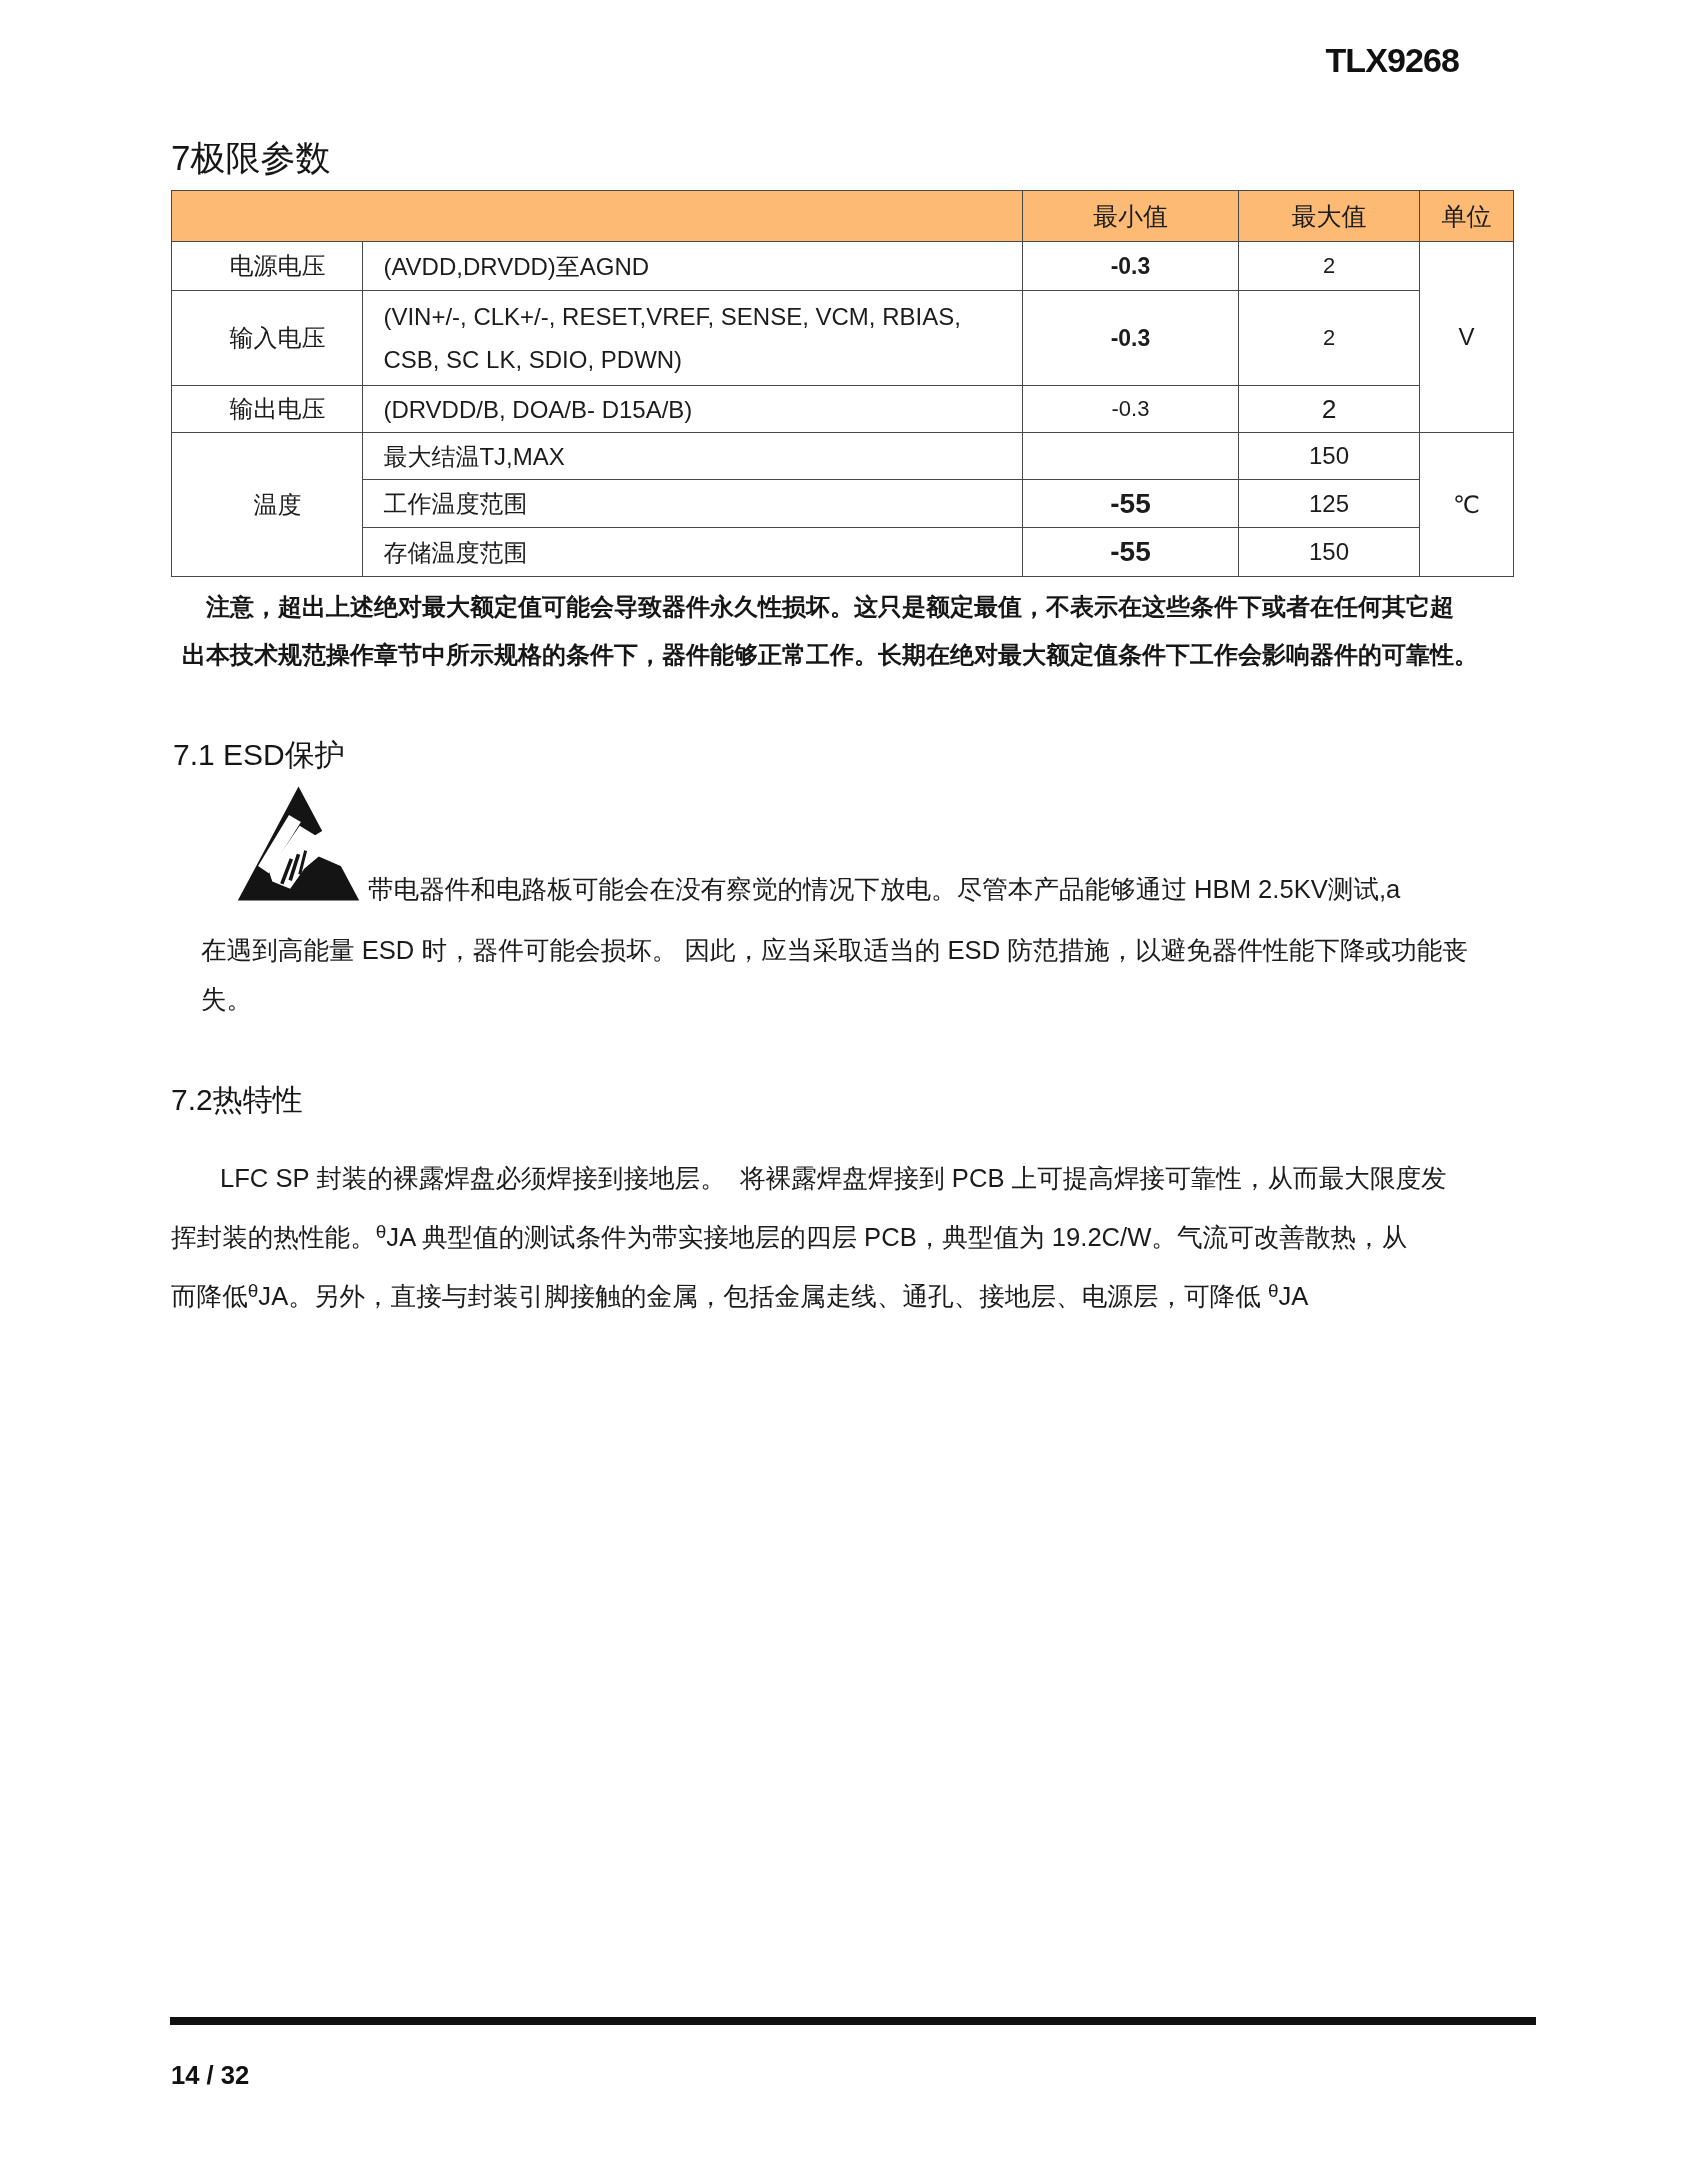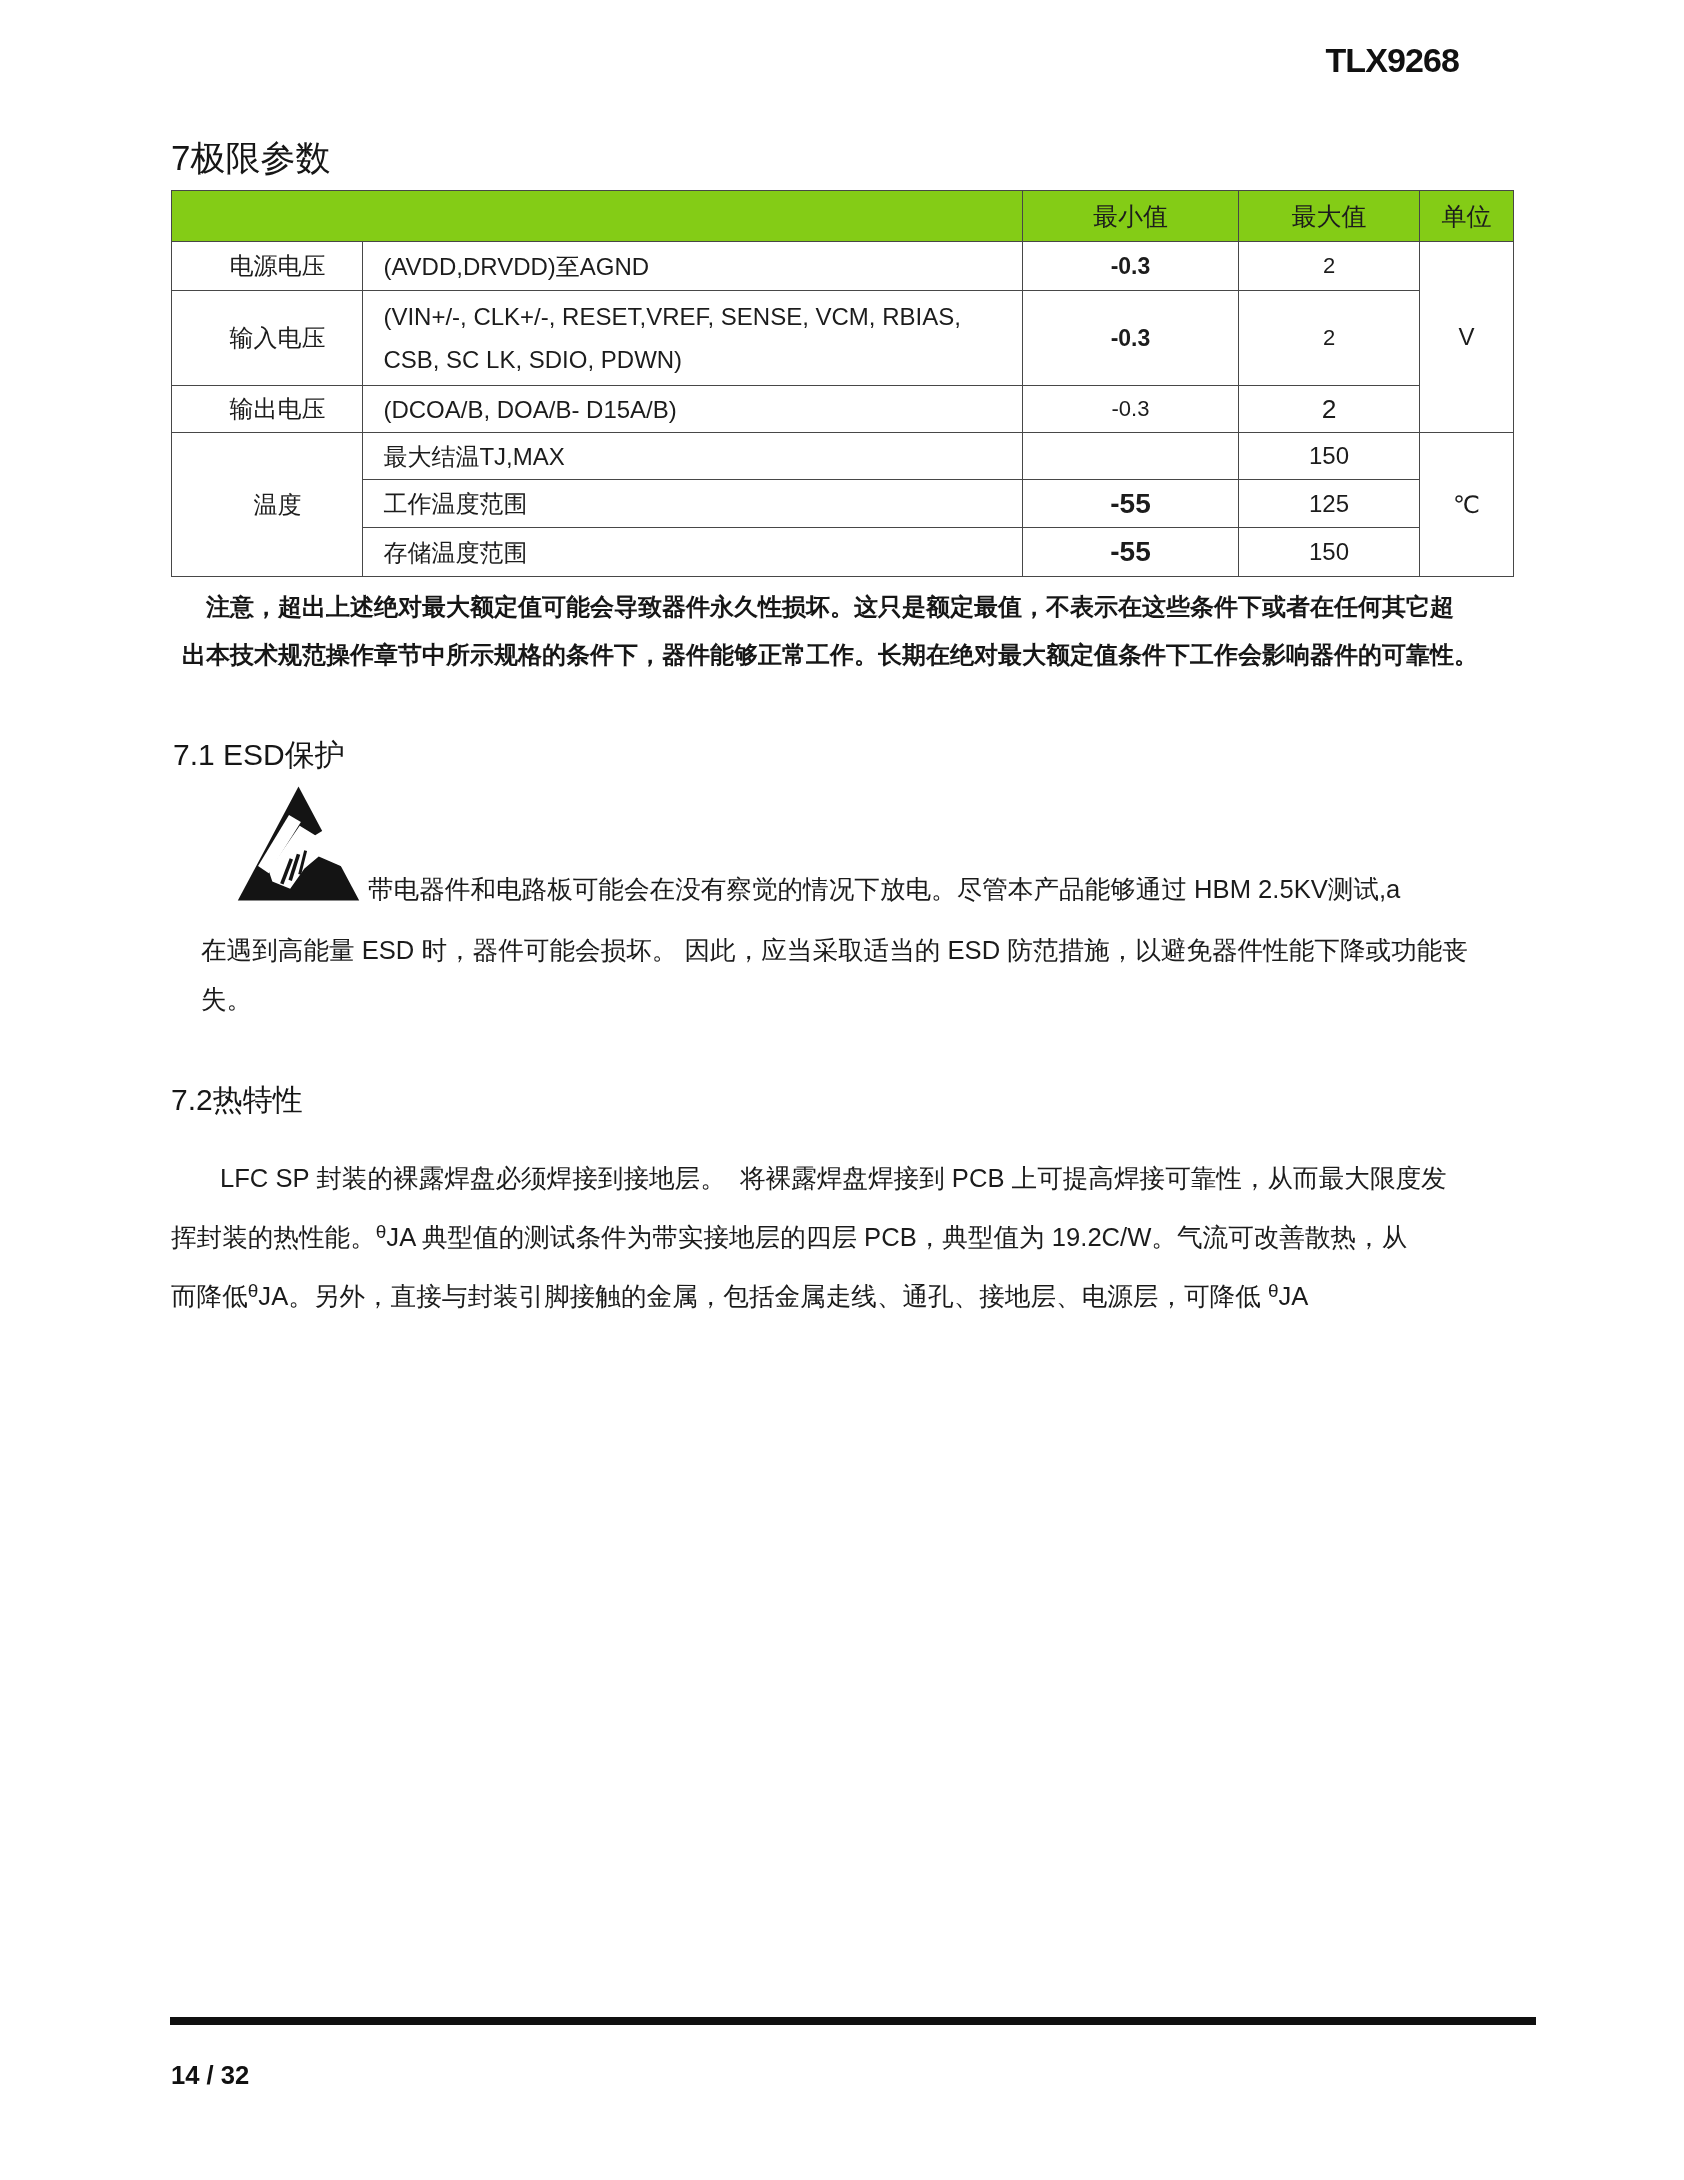--- a/index.html
+++ b/index.html
@@ -26,21 +26,21 @@
   table.ratings {
     border-collapse:collapse; table-layout:fixed;
     width:1342px;
     font-size:24px; color:#1c1c1c;
   }
   table.ratings td {
     border:1.3px solid #474747;
     vertical-align:middle;
     overflow:hidden;
   }
-  tr.hd td { background:#84cc16; text-align:center; font-size:25px; }
+  tr.hd td { background:#fdba74; text-align:center; font-size:25px; }
   tr.hd { height:51px; }
   tr.r0 { height:49px; } tr.r1 { height:95px; } tr.r2 { height:47px; }
   tr.r3 { height:47px; } tr.r4 { height:48px; } tr.r5 { height:49px; }
   td.c-param { text-align:center; padding-left:22px; }
   td.c-desc  { text-align:left; padding-left:20.4px; padding-right:12px; line-height:43px; }
   td.c-num   { text-align:center; }
   td.c-unit  { text-align:center; }
   .v-b6  { font-weight:600; font-size:23px; }
   .v-sm  { font-size:22px; }
   .v-big { font-size:26.4px; }
@@ -115,21 +115,21 @@
           <td class="c-unit" rowspan="3">V</td>
         </tr>
         <tr class="r1">
           <td class="c-param">输入电压</td>
           <td class="c-desc">(VIN+/-, CLK+/-, RESET,VREF, SENSE, VCM, RBIAS, CSB, SC LK, SDIO, PDWN)</td>
           <td class="c-num v-b6">-0.3</td>
           <td class="c-num v-sm">2</td>
         </tr>
         <tr class="r2">
           <td class="c-param">输出电压</td>
-          <td class="c-desc">(DCOA/B, DOA/B- D15A/B)</td>
+          <td class="c-desc">(DRVDD/B, DOA/B- D15A/B)</td>
           <td class="c-num v-sm">-0.3</td>
           <td class="c-num v-big">2</td>
         </tr>
         <tr class="r3">
           <td class="c-param" rowspan="3">温度</td>
           <td class="c-desc">最大结温TJ,MAX</td>
           <td class="c-num"></td>
           <td class="c-num">150</td>
           <td class="c-unit" rowspan="3">℃</td>
         </tr>

